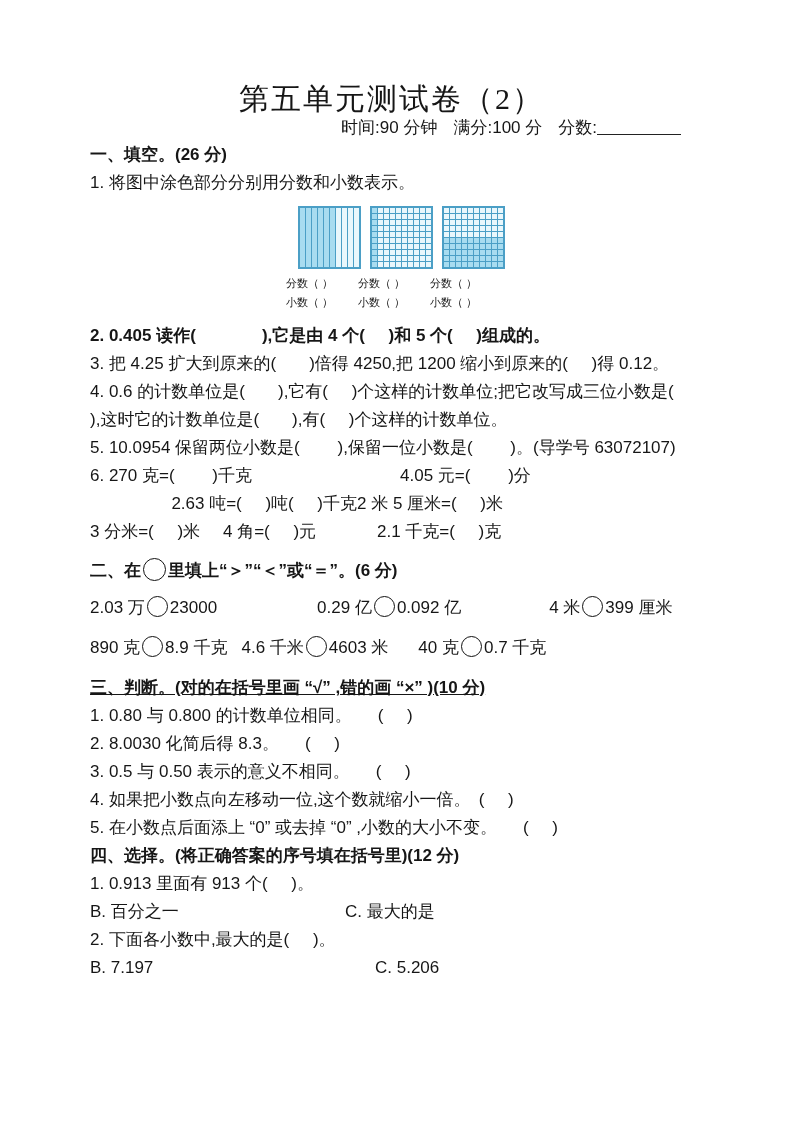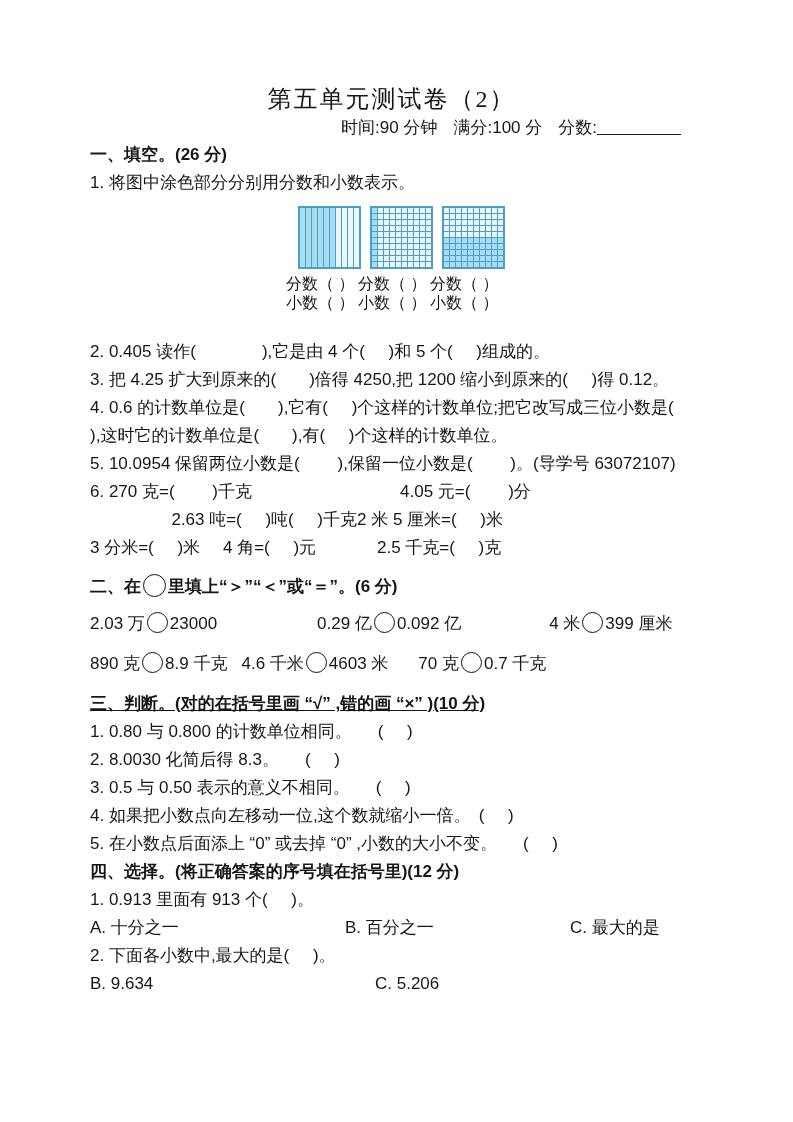--- a/index.html
+++ b/index.html
@@ -12,37 +12,37 @@
   body{
     width:793px;height:1122px;overflow:hidden;
     font-family:"Liberation Sans","DejaVu Sans",sans-serif;
     color:var(--ink);font-size:17px;
   }
   .page{padding:84px 100px 0 90px;box-sizing:border-box;}
   .pw{white-space:pre-wrap;}
   p{margin:0;line-height:28px;}
   .title{
     text-align:center;font-family:"Liberation Serif","DejaVu Serif",serif;
-    font-size:24px;letter-spacing:2px;line-height:30px;font-weight:500;
+    font-size:30px;letter-spacing:2px;line-height:30px;font-weight:500;
   }
   .meta{text-align:right;padding-right:12px;line-height:27px;}
   .meta .gap{display:inline-block;width:16px;}
   .score-line{display:inline-block;width:84px;border-bottom:1.5px solid #222;height:1em;vertical-align:-2px;}
   .sec-head{font-weight:600;}
   
   .figs{display:flex;gap:5px;margin:9px 0 2px 208px;}
   .fig{width:67px;}
   .grid{
     display:grid;gap:1px;background:var(--line);
     border:2px solid var(--line);width:63px;height:63px;box-sizing:border-box;margin-bottom:5px;
   }
   .cell{min-width:0;min-height:0;}
   .cell.dark{background:var(--dark);}
   .cell.light{background:var(--light);}
-  .fig-label{font-size:16px;line-height:19px;white-space:nowrap;margin-left:-12px;}
+  .fig-label{font-size:11px;line-height:19px;white-space:nowrap;margin-left:-12px;}
   
   .q6row .lcol{display:inline-block;}
   .q6r1 .lcol{width:310px;}
   .q6r2 .lcol{width:267px;text-align:right;}
   .q6r3 .a{display:inline-block;width:133px;}
   .q6r3 .b{display:inline-block;width:154px;}
   
   .circ{display:inline-block;width:19px;height:19px;border:1.5px solid #111;border-radius:50%;vertical-align:-4px;margin:0 2px;background:#fff;}
   .circ.big{width:21px;height:21px;vertical-align:-5px;}
   .sec2-head{line-height:34px;margin-top:8px;font-weight:700;}
@@ -51,21 +51,21 @@
   .sp1{width:100px;}.sp2{width:88px;}
   .sp3{width:14px;}.sp4{width:30px;}
   
   .judge p .bracket{margin-left:26px;}
   .judge p:nth-child(5) .bracket{margin-left:8px;}
   
   .opts{display:grid;line-height:28px;}
   .opts3a{grid-template-columns:255px 225px 1fr;}
   .opts3b{grid-template-columns:285px 215px 1fr;}
   .mt6{margin-top:6px;text-decoration:underline;}
-  .mt10{margin-top:26px;}
+  .mt10{margin-top:10px;font-weight:bold;}
 </style>
 </head>
 <body>
 
 <div class="page">
 
   <p class="title">第五单元测试卷（2）</p>
 
   <p class="meta"><span>时间:90 分钟</span><span class="gap"></span><span>满分:100 分</span><span class="gap"></span><span>分数:</span><span class="score-line"></span></p>
 
@@ -304,43 +304,42 @@
       </div>
   </div>
 
   <p class="pw mt10">2. 0.405 读作(              ),它是由 4 个(     )和 5 个(     )组成的。</p>
   <p class="pw">3. 把 4.25 扩大到原来的(       )倍得 4250,把 1200 缩小到原来的(     )得 0.12。</p>
   <p class="pw">4. 0.6 的计数单位是(       ),它有(     )个这样的计数单位;把它改写成三位小数是(       ),这时它的计数单位是(       ),有(     )个这样的计数单位。</p>
   <p class="pw">5. 10.0954 保留两位小数是(        ),保留一位小数是(        )。(导学号 63072107)</p>
 
   <p class="q6row q6r1"><span class="lcol pw">6. 270 克=(        )千克</span><span class="pw">4.05 元=(        )分</span></p>
   <p class="q6row q6r2"><span class="lcol pw">2.63 吨=(     )吨(     )千克</span><span class="pw">2 米 5 厘米=(     )米</span></p>
-  <p class="q6row q6r3"><span class="a pw">3 分米=(     )米</span><span class="b pw">4 角=(     )元</span><span class="pw">2.5 千克=(     )克</span></p>
+  <p class="q6row q6r3"><span class="a pw">3 分米=(     )米</span><span class="b pw">4 角=(     )元</span><span class="pw">2.1 千克=(     )克</span></p>
 
   <p class="sec2-head"><span>二、在</span><span class="circ big"></span><span>里填上“＞”“＜”或“＝”。(6 分)</span></p>
 
   <p class="cmp"><span><span>2.03 万</span><span class="circ"></span><span>23000</span></span><span class="sp sp1"></span><span><span>0.29 亿</span><span class="circ"></span><span>0.092 亿</span></span><span class="sp sp2"></span><span><span>4 米</span><span class="circ"></span><span>399 厘米</span></span></p>
 
-  <p class="cmp"><span><span>890 克</span><span class="circ"></span><span>8.9 千克</span></span><span class="sp sp3"></span><span><span>4.6 千米</span><span class="circ"></span><span>4603 米</span></span><span class="sp sp4"></span><span><span>70 克</span><span class="circ"></span><span>0.7 千克</span></span></p>
+  <p class="cmp"><span><span>890 克</span><span class="circ"></span><span>8.9 千克</span></span><span class="sp sp3"></span><span><span>4.6 千米</span><span class="circ"></span><span>4603 米</span></span><span class="sp sp4"></span><span><span>40 克</span><span class="circ"></span><span>0.7 千克</span></span></p>
 
   <div class="judge">
     <p class="sec-head mt6">三、判断。(对的在括号里画 “√” ,错的画 “×” )(10 分)</p>
     <p><span>1. 0.80 与 0.800 的计数单位相同。</span><span class="bracket pw">(     )</span></p>
     <p><span>2. 8.0030 化简后得 8.3。</span><span class="bracket pw">(     )</span></p>
     <p><span>3. 0.5 与 0.50 表示的意义不相同。</span><span class="bracket pw">(     )</span></p>
     <p><span>4. 如果把小数点向左移动一位,这个数就缩小一倍。</span><span class="bracket pw">(     )</span></p>
     <p><span>5. 在小数点后面添上 “0” 或去掉 “0” ,小数的大小不变。</span><span class="bracket pw">(     )</span></p>
   </div>
 
   <p class="sec-head">四、选择。(将正确答案的序号填在括号里)(12 分)</p>
   <p class="pw">1. 0.913 里面有 913 个(     )。</p>
   <div class="opts opts3a">
-      <span>A. 十分之一</span>
       <span>B. 百分之一</span>
       <span>C. 最大的是</span>
     </div>
   <p class="pw">2. 下面各小数中,最大的是(     )。</p>
   <div class="opts opts3b">
-      <span>B. 9.634</span>
+      <span>B. 7.197</span>
       <span>C. 5.206</span>
     </div>
 
 </div>
 
 </body></html>

